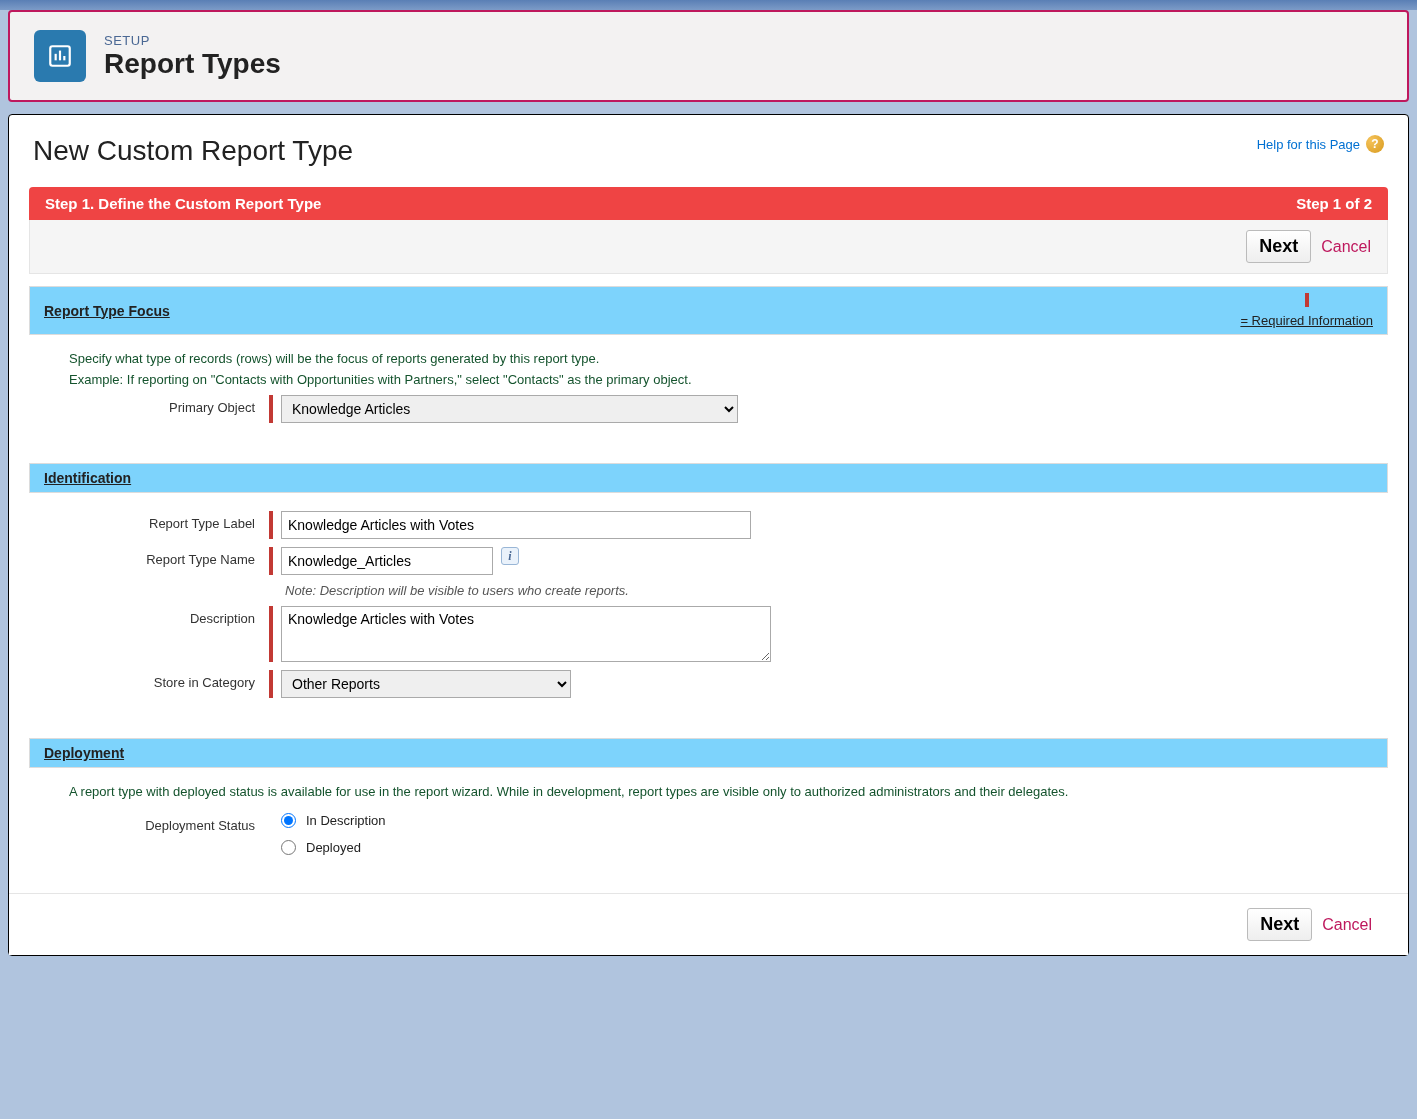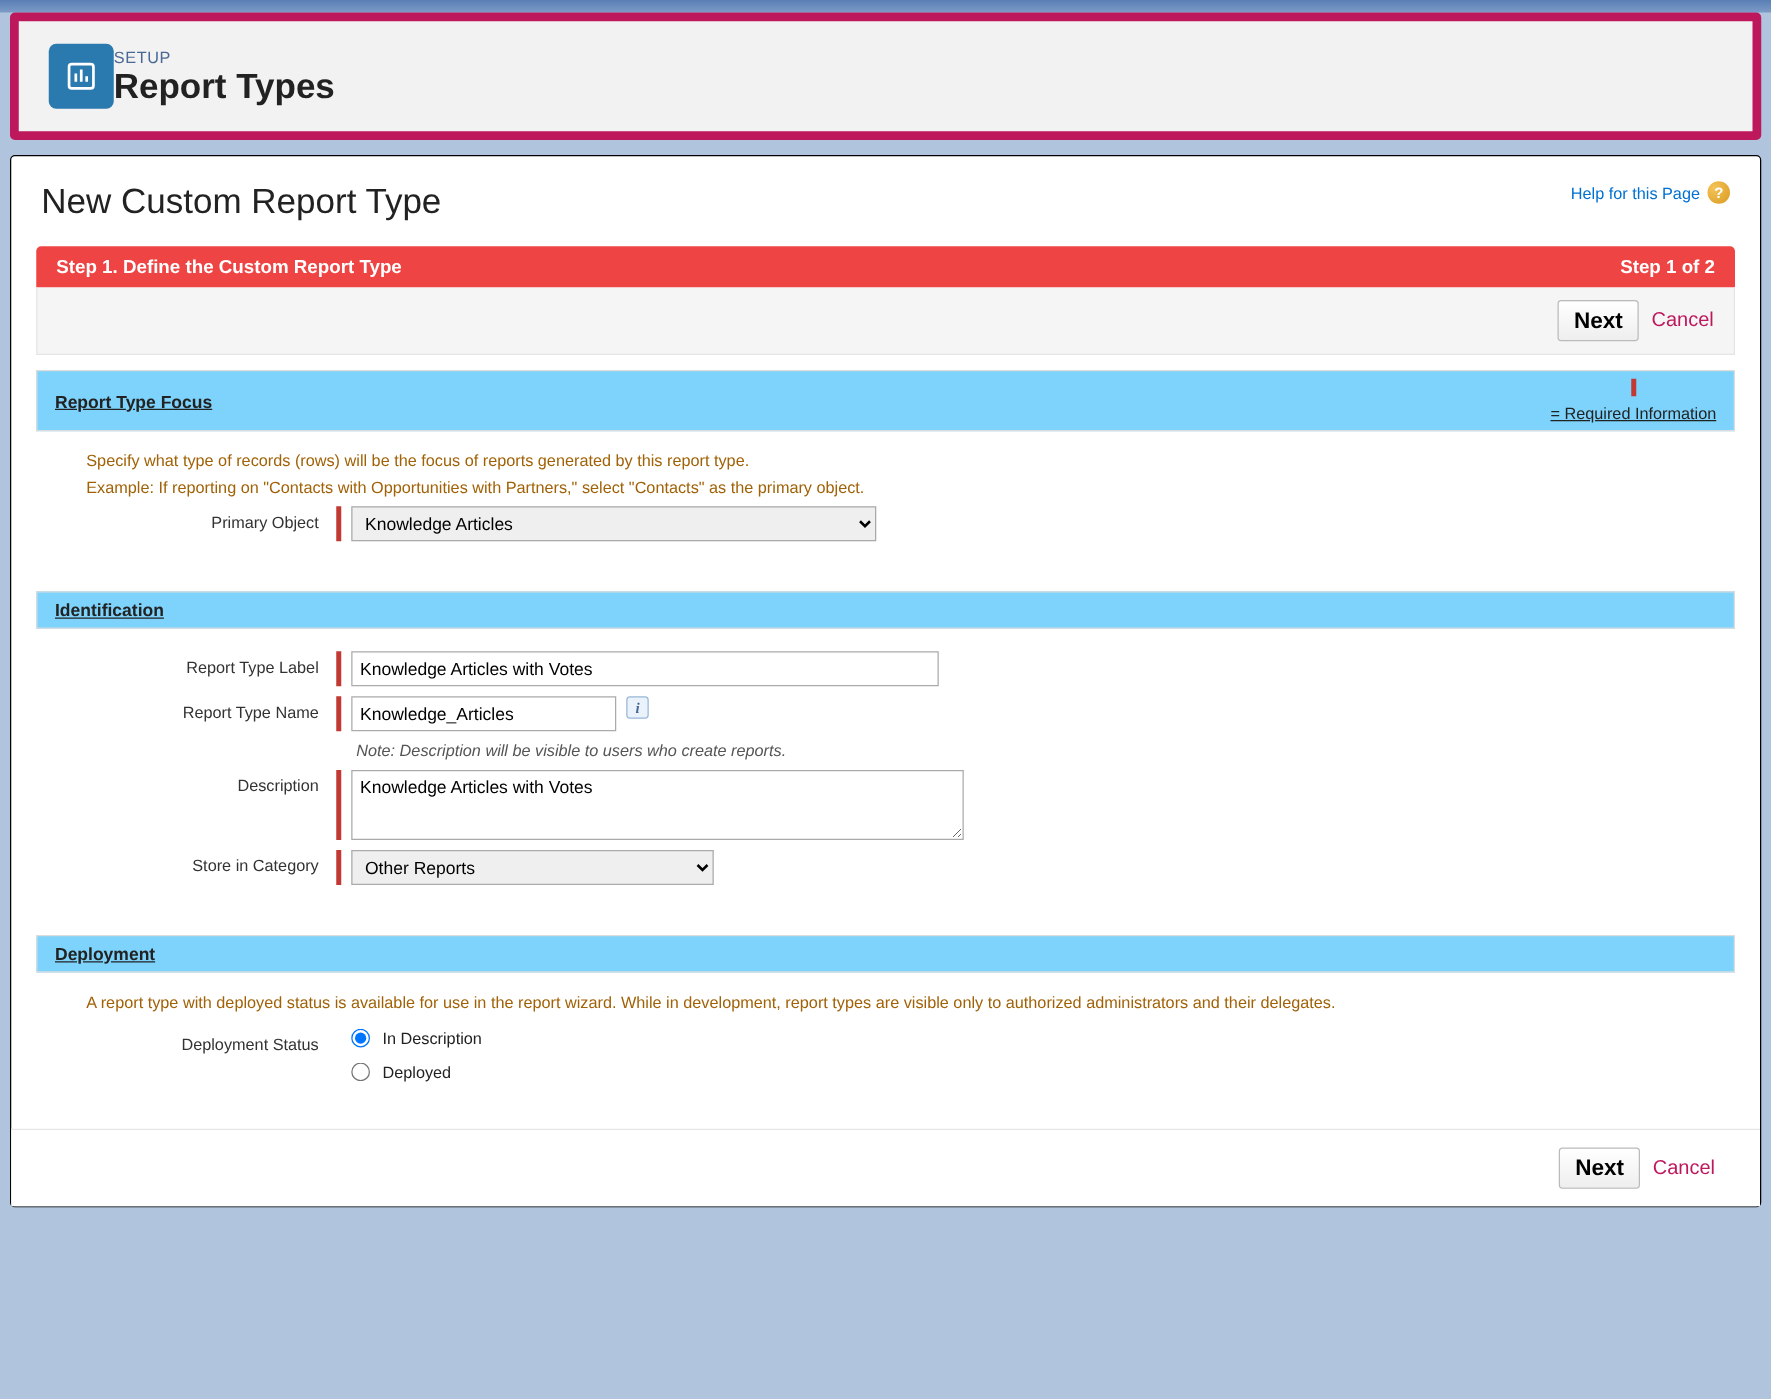--- a/index.html
+++ b/index.html
@@ -8,26 +8,27 @@
   background: #b0c4de;
   font-size: 13px;
   color: #222;
 }
 .top-border {
   height: 10px;
   background: linear-gradient(180deg, #5a7fb5, #7c9bc7);
 }
 .setup-header {
   background: #f3f2f2;
-  border: 7px solid #be185d;
+  border: 2px solid #be185d;
   border-radius: 4px;
   margin: 0 8px 12px 8px;
   padding: 18px 24px;
   display: flex;
   align-items: center;
+  gap: 18px;
 }
 .setup-icon {
   width: 52px;
   height: 52px;
   background: #2a7aaf;
   border-radius: 6px;
   display: flex;
   align-items: center;
   justify-content: center;
   color: white;
@@ -146,21 +147,21 @@
   height: 14px;
   background: #c23934;
 }
 .section-body {
   padding: 10px 40px 20px 40px;
   margin: 0 20px;
 }
 .section-desc {
   font-size: 13px;
   margin: 6px 0;
-  color: #a16207;
+  color: #14532d;
 }
 .form-row {
   display: flex;
   align-items: flex-start;
   margin: 8px 0;
 }
 .form-label {
   width: 200px;
   text-align: right;
   padding-right: 14px;
@@ -181,21 +182,21 @@
   min-height: 26px;
 }
 select, input[type="text"], textarea {
   border: 1px solid #aaa;
   padding: 4px 6px;
   font-size: 14px;
   font-family: inherit;
 }
 select { height: 28px; }
 input[type="text"] { height: 28px; }
-.select-primary { width: 420px; }
+.select-primary { width: 457px; }
 .input-label { width: 470px; }
 .input-name { width: 212px; }
 .info-icon {
   width: 18px;
   height: 18px;
   border: 1px solid #99b6d6;
   border-radius: 3px;
   background: #eaf2fb;
   color: #4a6894;
   font-family: "Times New Roman", serif;

